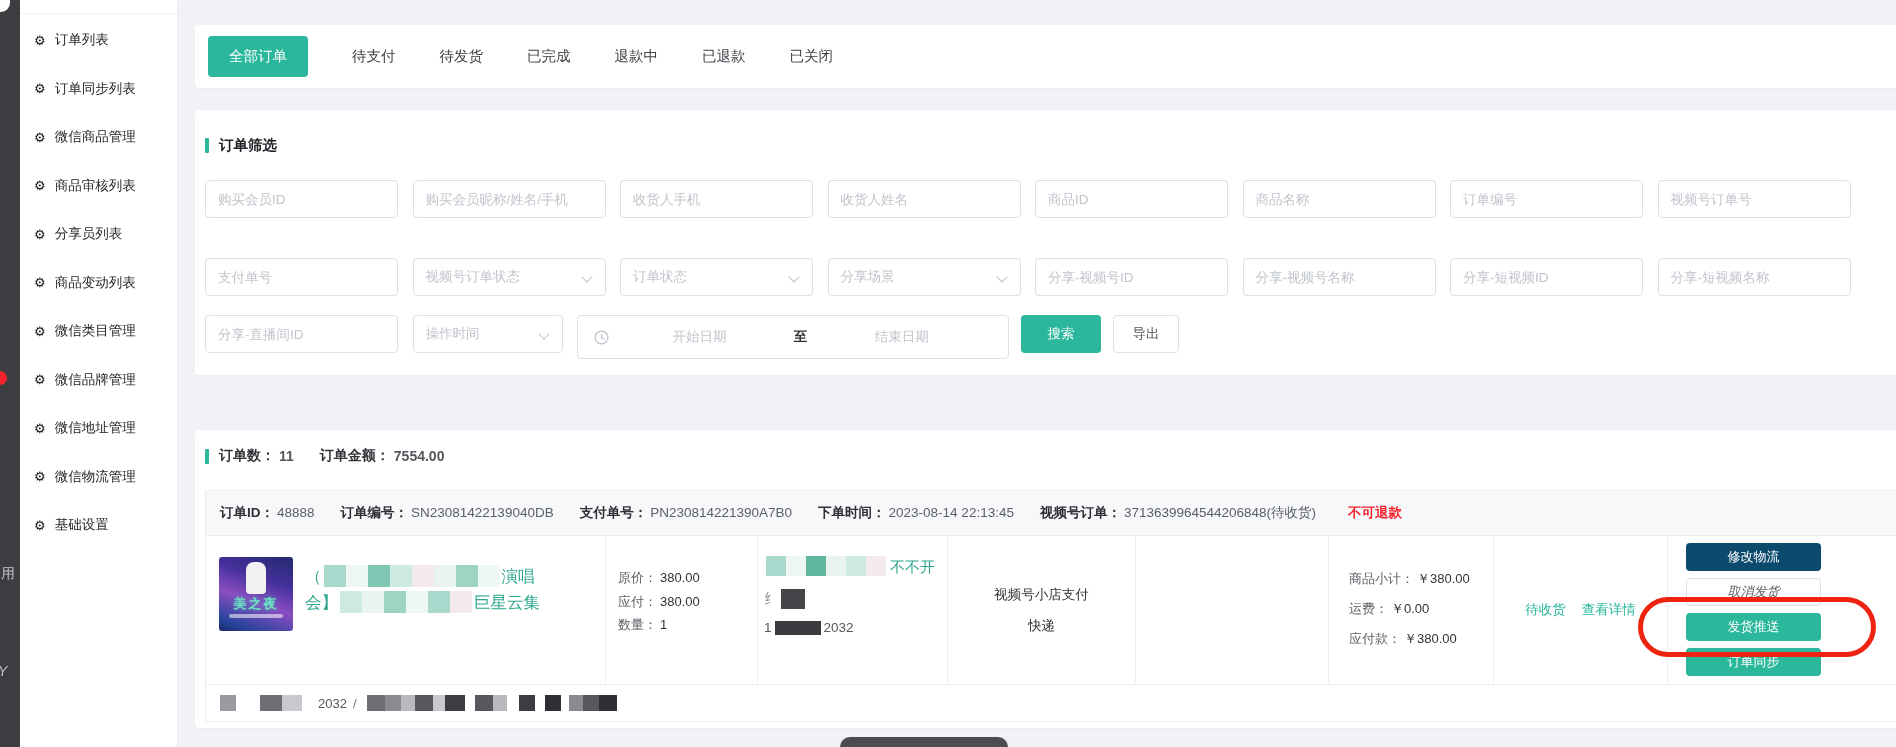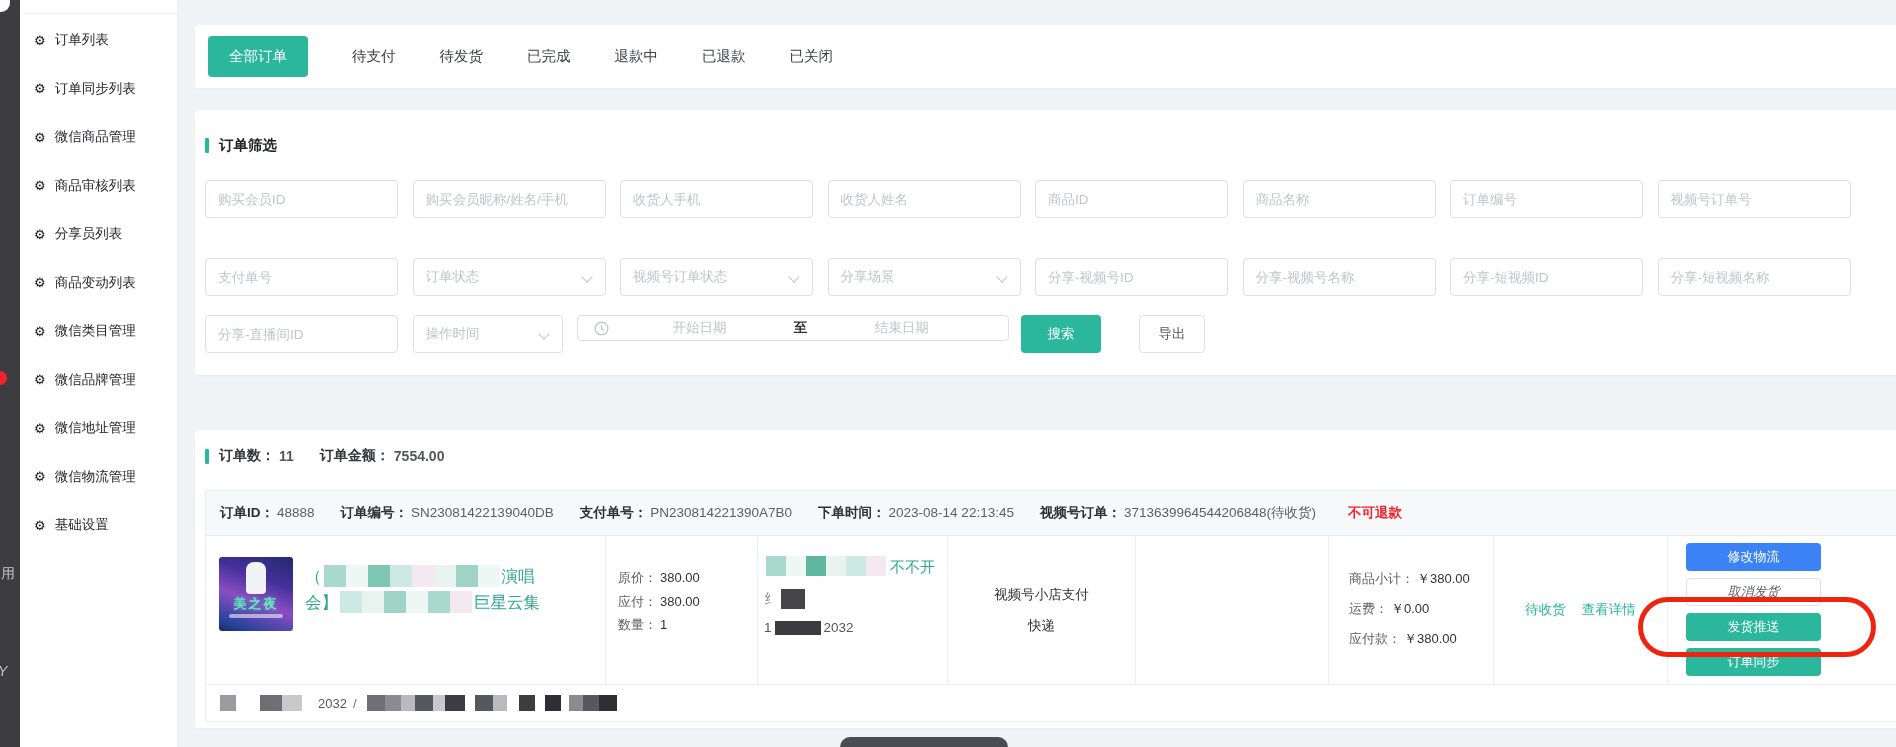--- a/index.html
+++ b/index.html
@@ -42,28 +42,28 @@
   .fld { width:193px; height:38px; border:1px solid #dcdfe6; border-radius:4px; background:#fff;
          font-size:13.5px; color:#3c3f45; padding:0 12px; margin-right:14.5px; outline:none;
          font-family:"Liberation Sans", sans-serif; }
   .fld::placeholder { color:#c0c4cc; opacity:1; }
   .select { position:relative; width:193px; height:38px; border:1px solid #dcdfe6; border-radius:4px;
             margin-right:14.5px; display:flex; align-items:center; padding:0 12px; cursor:pointer; background:#fff; }
   .select .ph { font-size:13.5px; color:#c0c4cc; }
   .chev { position:absolute; right:14px; top:14px; width:8px; height:8px;
           border-right:1.5px solid #c0c4cc; border-bottom:1.5px solid #c0c4cc; transform:rotate(45deg); }
   .select.narrow { width:150px; }
-  .daterange { width:432px; height:26px; border:1px solid #dcdfe6; border-radius:4px; display:flex;
+  .daterange { width:432px; height:44px; border:1px solid #dcdfe6; border-radius:4px; display:flex;
                align-items:center; padding:0 16px; margin-right:12px; background:#fff; }
   .d-ph { flex:1; text-align:center; font-size:13.5px; color:#c0c4cc; }
   .d-to { font-size:13.5px; color:#2f3136; font-weight:bold; padding:0 4px; }
   .btn-search { width:80px; height:38px; background:#2ab79c; border:none; border-radius:4px; color:#fff;
                 font-size:13.5px; cursor:pointer; margin-right:12px; }
   .btn-export { width:66px; height:38px; background:#fff; border:1px solid #dcdfe6; border-radius:4px;
-                color:#51545a; font-size:13.5px; cursor:pointer;margin-left:26px; }
+                color:#51545a; font-size:13.5px; cursor:pointer; }
 
   
   .list-card { top:430px; height:298px; }
   .stats { position:absolute; left:10px; top:17px; display:flex; align-items:center; font-size:14px; font-weight:bold; }
   .stats .lab { color:#33353a; }
   .stats .val { color:#53565c; margin-left:4px; }
   .stats .gap { width:26px; }
 
   .order-box { position:absolute; left:10px; top:60px; right:-4px; border:1px solid #e9ecf0; border-radius:2px; background:#fff; }
   .o-head { height:45px; background:#f7f8fa; border-bottom:1px solid #e9ecf0; display:flex; align-items:center;
@@ -109,21 +109,21 @@
   .c-spacer { width:193px; }
   .c-totals { width:165px; padding:28px 0 0 20px; font-size:13px; }
   .c-totals .row { line-height:30px; }
   .c-status { width:174px; display:flex; align-items:center; justify-content:center;
               gap:16px; font-size:13.5px; }
   .st-green { color:#2ab79c; }
   .st-link { color:#2ab79c; cursor:pointer; }
 
   .c-actions { flex:1; border-right:none; padding:7px 0 0 18px; display:flex; flex-direction:column; gap:7px; }
   .abtn { width:135px; height:28px; border-radius:4px; font-size:13px; cursor:pointer; border:none; }
-  .abtn.orange { background:#3b82f6; color:#fff; }
+  .abtn.orange { background:#0c4a6e; color:#fff; }
   .abtn.plain { background:#fff; color:#5d6066; border:1px solid #dcdfe6;font-style:italic; }
   .abtn.green { background:#2ab79c; color:#fff; }
 
   .o-addr { height:37px; border-top:1px solid #edeff3; display:flex; align-items:center; padding-left:14px;
             font-size:13px; color:#55575c; }
   .gmos { display:inline-flex; align-items:center; }
   .gmos i { display:inline-block; height:16px; }
   .g1{background:#9a9aa0;} .g2{background:#6e6e74;} .g3{background:#c9c9cd;} .g4{background:#3c3c42;}
   .g5{background:#8a8a90;} .g6{background:#57575e;} .g7{background:#b9b9bf;} .g8{background:#2e2e33;}
   .addr-num { margin:0 6px 0 16px; }
@@ -221,25 +221,25 @@
       <input class="fld" placeholder="收货人姓名" style="">
       <input class="fld" placeholder="商品ID" style="">
       <input class="fld" placeholder="商品名称" style="">
       <input class="fld" placeholder="订单编号" style="">
       <input class="fld" placeholder="视频号订单号" style="">
     </div>
 
     <div class="frow frow2">
       <input class="fld" placeholder="支付单号" style="">
       <div class="select">
+          <span class="ph">视频号订单状态</span>
+          <span class="chev"></span>
+        </div>
+      <div class="select">
           <span class="ph">订单状态</span>
-          <span class="chev"></span>
-        </div>
-      <div class="select">
-          <span class="ph">视频号订单状态</span>
           <span class="chev"></span>
         </div>
       <div class="select">
           <span class="ph">分享场景</span>
           <span class="chev"></span>
         </div>
       <input class="fld" placeholder="分享-视频号ID" style="">
       <input class="fld" placeholder="分享-视频号名称" style="">
       <input class="fld" placeholder="分享-短视频ID" style="">
       <input class="fld" placeholder="分享-短视频名称" style="">

